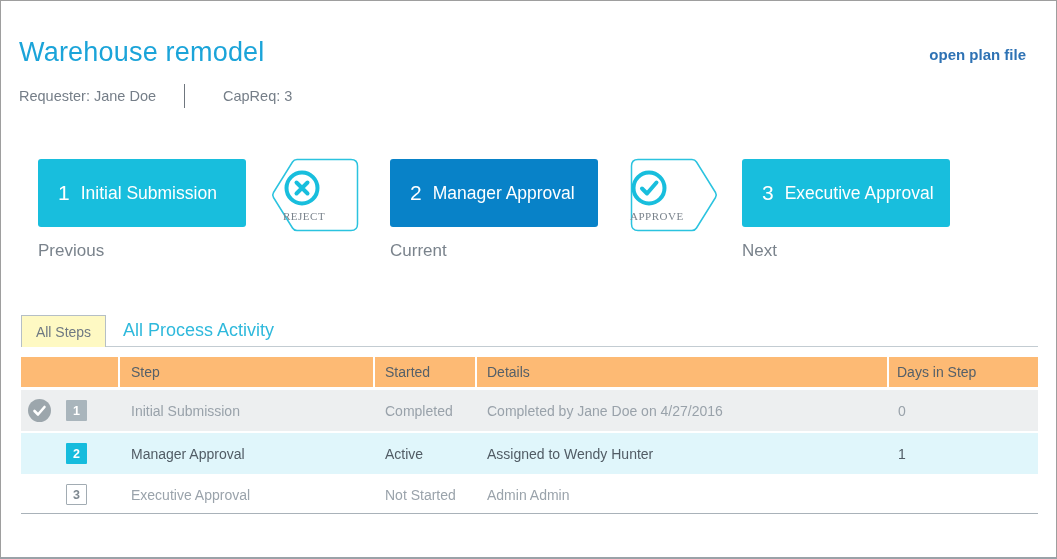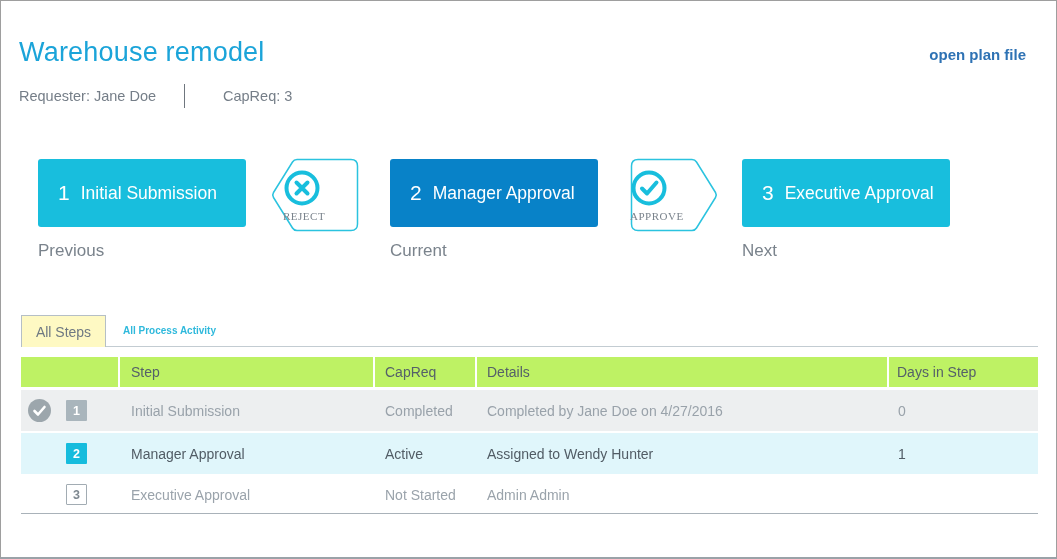--- a/index.html
+++ b/index.html
@@ -36,27 +36,27 @@
   
   .tabs-underline { position:absolute; left:20px; top:345px; width:1017px; height:1px; background:#c3ccd2; }
   .tab-active {
     position:absolute; left:20px; top:314px; width:85px; height:32px; background:#fef9c3;
     border:1px solid #b5bfc6; border-bottom:none; z-index:2;
     display:flex; align-items:center; justify-content:center;
     font-size:14px; color:#6f7982; cursor:pointer;
   }
   .tab-inactive {
     position:absolute; left:122px; top:314px; height:31px; display:flex; align-items:center;
-    font-size:10px; color:#2fb9dc; cursor:pointer;font-weight:bold;
+    font-size:18px; color:#2fb9dc; cursor:pointer;
   }
 
   
   .steps-table { position:absolute; left:20px; top:356px; width:1017px; }
   .thead { display:flex; gap:2px; height:30px; margin-bottom:3px; }
-  .th { background:#bef264; color:#556069; font-size:14px; display:flex; align-items:center; }
+  .th { background:#fdba74; color:#556069; font-size:14px; display:flex; align-items:center; }
   .c0 { width:97px; } .c1 { width:253px; padding-left:11px; } .c2 { width:100px; padding-left:10px; }
   .c3 { width:410px; padding-left:10px; } .c4 { width:149px; padding-left:8px; }
   .trow { display:flex; height:43px; align-items:center; font-size:14px; }
   .trow .cell { display:flex; align-items:center; height:100%; }
   .r0 { width:99px; } .r1 { width:255px; padding-left:11px; } .r2 { width:102px; padding-left:10px; }
   .r3 { width:412px; padding-left:10px; } .r4 { width:149px; padding-left:9px; }
   .row-done { background:#edeff0; color:#99a2aa; border-bottom:2px solid #fff; }
   .row-active { background:#e0f6fb; color:#515c65; border-bottom:2px solid #fff; }
   .row-pending { background:#fff; color:#9aa3ab; height:38px; border-bottom:1px solid #a9b2b9; }
   .r0 { padding-left:7px; }
@@ -125,21 +125,21 @@
   <div class="state-label" style="left:741px;">Next</div>
 
   <div class="tabs-underline"></div>
   <div class="tab-active">All Steps</div>
   <div class="tab-inactive">All Process Activity</div>
 
   <div class="steps-table">
     <div class="thead">
       <div class="th c0"></div>
       <div class="th c1">Step</div>
-      <div class="th c2">CapReq</div>
+      <div class="th c2">Started</div>
       <div class="th c3">Details</div>
       <div class="th c4">Days in Step</div>
     </div>
 
     <div class="trow row-done">
       <div class="cell r0">
         <span class="check-wrap">
           <svg width="23" height="23" viewBox="0 0 23 23">
             <circle cx="11.5" cy="11.5" r="11.5" fill="#9ca6ac"></circle>
             <path d="M6.5,12 L10,15.5 L16.5,8" fill="none" stroke="#fff" stroke-width="2.6" stroke-linecap="round" stroke-linejoin="round"></path>

